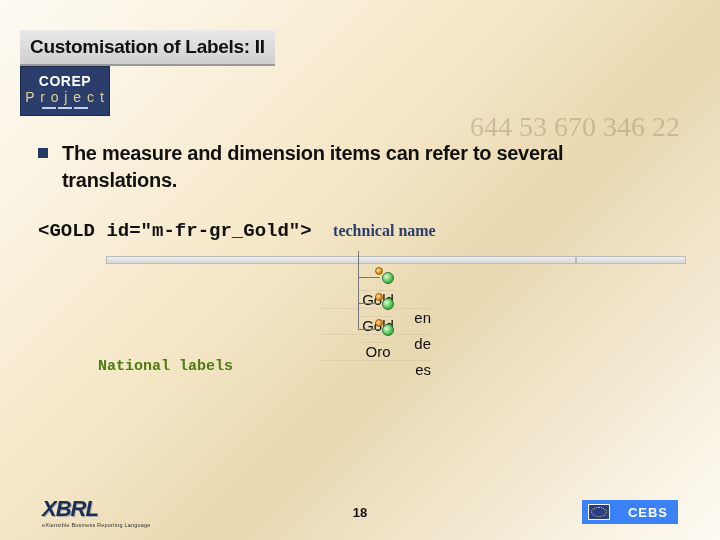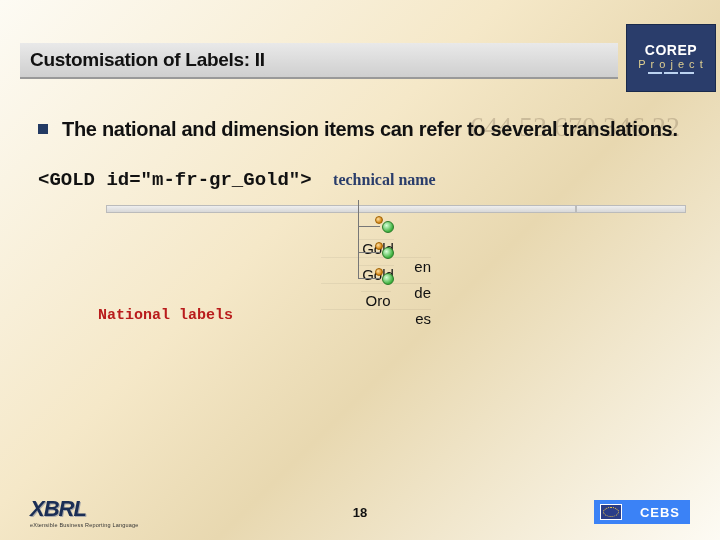--- a/index.html
+++ b/index.html
@@ -21,51 +21,52 @@
     font-family: 'Times New Roman', serif;
     line-height: 1.2;
     text-align: right;
     z-index: 0;
     pointer-events: none;
   }
   .header {
     position: relative;
     z-index: 2;
     display: flex;
-    align-items: center;
+    align-items: flex-start;
     padding: 24px 4px 0 20px;
+    flex-direction: column;
   }
   .title-band {
     flex: 1;
     background: linear-gradient(to bottom, #e9e9e9 0%, #cfcfcf 100%);
     border-bottom: 2px solid #999;
     padding: 6px 10px 6px 10px;
     font-weight: 900;
     font-size: 19px;
     color: #111;
     letter-spacing: -0.3px;
     margin-top: 6px;
     margin-right: 8px;
   }
   .logo-corep {
     width: 90px;
-    height: 68px;
+    height: 50px;
     background: #2a3d6b;
     border: 1px solid #1a2a4b;
     display: flex;
     flex-direction: column;
     align-items: center;
     justify-content: center;
     color: #fff;
     font-weight: 900;
     font-size: 14px;
     letter-spacing: 0.5px;
     position: relative;
   }
-  .logo-corep .p-line { font-size: 11px; font-weight: 400; letter-spacing: 1px; color: #e0d090; }
+  .logo-corep .p-line { font-size: 14px; font-weight: 400; letter-spacing: 1px; color: #e0d090; }
   .logo-corep .bars { display:flex; gap:2px; margin-top:2px;}
   .logo-corep .bars span{ width:14px; height:2px; background:#bcd3f0; display:block;}
 
   .content {
     position: relative;
     z-index: 2;
     padding: 24px 38px 0 38px;
   }
   ul.bullets { list-style: none; }
   ul.bullets li {
@@ -164,31 +165,31 @@
     color: #111;
     text-align: right;
     border-top: 1px solid rgba(0,0,0,0.05);
   }
   .nat-labels {
     margin-top: 16px;
     margin-left: 60px;
     font-family: 'Courier New', monospace;
     font-weight: 700;
     font-size: 15px;
-    color: #b91c1c;
+    color: #4d7c0f;
   }
 
   .footer {
     position: absolute;
     bottom: 12px;
     left: 0; right: 0;
     display: flex;
     align-items: center;
     justify-content: space-between;
-    padding: 0 30px;
+    padding: 0 42px;
     z-index: 3;
     text-align: center;
   }
   .logo-xbrl {
     display:flex; flex-direction:column; align-items:flex-start;
   }
   .logo-xbrl .main{
     font-weight:900; font-size:22px; font-style:italic;
     color:#1b2e55; letter-spacing:-1px;
     text-shadow: 1px 1px 0 #aaa;
@@ -232,21 +233,21 @@
     <div class="bars">
         <span></span>
         <span></span>
         <span></span>
       </div>
   </div>
 </div>
 
 <div class="content">
   <ul class="bullets">
-    <li>The national and dimension items can refer to several translations.</li>
+    <li>The measure and dimension items can refer to several translations.</li>
   </ul>
 
   <div class="code-line">
     <span>&lt;GOLD id="m-fr-gr_Gold"&gt;</span>
     <span class="tech-name">technical name</span>
   </div>
 
   <div class="table-wrap">
     <div class="col-header-row">
       <div class="left-spacer"></div>

